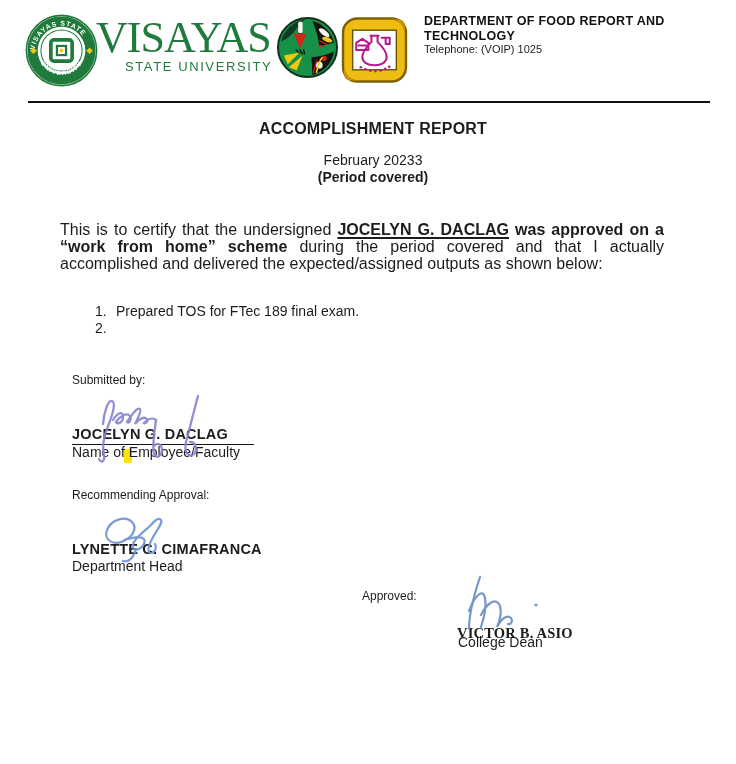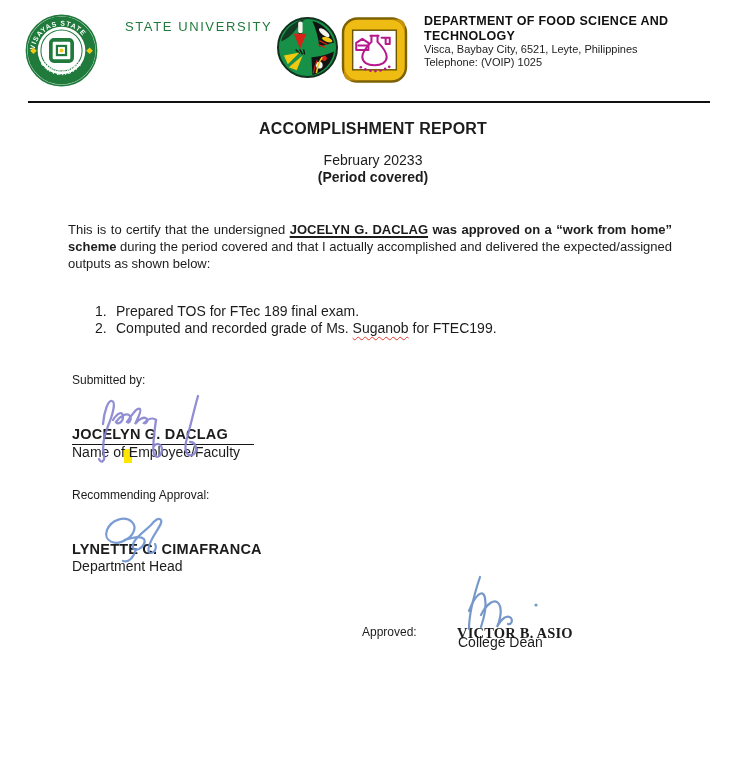--- a/index.html
+++ b/index.html
@@ -21,21 +21,21 @@
   .dept-line{font-size:11px;line-height:13.2px;color:#1c1c1c;}
   .dept-line:first-of-type{margin-top:3px;}
   .header-rule{left:28px;top:101px;width:682px;height:2px;background:#101010;}
 
   
   .doc-title{left:0;top:120px;width:746px;text-align:center;font-size:16px;font-weight:bold;letter-spacing:0.2px;}
   .period{left:0;top:152px;width:746px;text-align:center;font-size:14px;}
   .period-label{left:0;top:169px;width:746px;text-align:center;font-size:14px;font-weight:bold;}
 
   
-  .paragraph{left:68px;top:221px;width:604px;font-size:13px;line-height:17px;text-align:justify;}
+  .paragraph{left:60px;top:221px;width:604px;font-size:16px;line-height:17px;text-align:justify;}
   .name-inline{font-weight:bold;text-decoration:underline;text-decoration-thickness:1.5px;text-underline-offset:2px;}
   .b{font-weight:bold;}
   .list{left:95px;top:303px;width:560px;font-size:14px;line-height:17px;}
   .list-item{display:flex;}
   .list-num{width:21px;flex:none;}
   .misspelled{text-decoration:underline wavy #e03a2f;text-decoration-thickness:1px;text-underline-offset:3px;}
 
   
   .label{font-size:12px;}
   .submitted-label{left:72px;top:373px;}
@@ -44,21 +44,21 @@
   .sig-name{font-size:14.5px;font-weight:bold;letter-spacing:0.2px;}
   .sig-role{font-size:14px;z-index:2;}
   .role1{left:72px;top:444px;}
   .highlight-mark{left:124px;top:449px;width:8px;height:14px;background:#ffe600;z-index:1;}
 
   .recommending-label{left:72px;top:488px;}
   .sig2{left:95px;top:509px;z-index:3;}
   .name2{left:72px;top:541px;}
   .role2{left:72px;top:558px;}
 
-  .approved-label{left:362px;top:625px;}
+  .approved-label{left:362px;top:589px;}
   .sig3{left:452px;top:571px;z-index:3;}
   .name3{left:457px;top:625px;font-family:Liberation Serif, serif;}
   .role3{left:458px;top:634px;}
 </style>
 </head>
 <body>
 
 <div class="page">
 
   <svg class="abs seal" width="73" height="73" viewBox="0 0 72 72">
@@ -78,20 +78,21 @@
     <g>
       <rect x="25.5" y="25.5" width="21" height="21" rx="3" fill="none" stroke="#1f7a3c" stroke-width="3.6"></rect>
       <rect x="31.5" y="31.5" width="9" height="9" fill="none" stroke="#1f7a3c" stroke-width="2.2"></rect>
       <circle cx="36" cy="36" r="2" fill="#f2c811"></circle>
     </g>
     <rect x="6" y="34" width="4.6" height="4.6" fill="#f2c811" transform="rotate(45 8.3 36.3)"></rect>
     <rect x="61.4" y="34" width="4.6" height="4.6" fill="#f2c811" transform="rotate(45 63.7 36.3)"></rect>
   </svg>
 
   <div class="abs wordmark">
+    <div class="wm-name">VISAYAS</div>
     <div class="wm-sub">STATE UNIVERSITY</div>
   </div>
 
   <svg class="abs logo-ca" width="63" height="63" viewBox="0 0 64 64">
     <circle cx="32" cy="32" r="30" fill="#179147" stroke="#11301d" stroke-width="2"></circle>
     <path d="M30,3 C18,5 8,14 5,26 C10,24 16,20 20,14 C24,9 27,5 30,3 Z" fill="#123b23"></path>
     <path d="M26,6 L26,24 C26,27 23,27 23,24 L23,8 C23,5 25,4 26,6 Z" fill="#131313"></path>
     <rect x="22.5" y="5.5" width="4.5" height="12" rx="2" fill="#f5f5ee"></rect>
     <path d="M18,18 L31,18 L24.5,33 Z" fill="#d32417"></path>
     <path d="M20,34 L24,38 M24,34 L27,39 M28,34 L29,39" stroke="#131313" stroke-width="1.4"></path>
@@ -125,41 +126,39 @@
         <circle cx="24" cy="52" r="1.3"></circle>
       <circle cx="29" cy="53.4" r="1.3"></circle>
         <circle cx="34" cy="53.8" r="1.3"></circle>
       <circle cx="39" cy="53.2" r="1.3"></circle>
         <circle cx="43.5" cy="51.6" r="1.3"></circle>
       <circle cx="47.5" cy="49.6" r="1.3"></circle>
     </g>
   </svg>
 
   <div class="abs dept">
-    <div class="dept-title">DEPARTMENT OF FOOD SCIENCE AND TECHNOLOGY</div>
-    <div class="dept-line">Visca, Baybay City, 6521, Leyte, Philippines</div>
+    <div class="dept-title">DEPARTMENT OF FOOD REPORT AND TECHNOLOGY</div>
     <div class="dept-line">Telephone: (VOIP) 1025</div>
   </div>
 
   <div class="abs header-rule"></div>
 
   <div class="abs doc-title">ACCOMPLISHMENT REPORT</div>
   <div class="abs period">February 20233</div>
   <div class="abs period-label">(Period covered)</div>
 
   <div class="abs paragraph"><span>This is to certify that the undersigned </span><span class="name-inline">JOCELYN G. DACLAG</span><span class="b"> was approved on a “work from home” scheme</span><span> during the period covered and that I actually accomplished and delivered the expected/assigned outputs as shown below:</span></div>
 
   <div class="abs list">
     <div class="list-item">
       <span class="list-num">1.</span>
       <span>Prepared TOS for FTec 189 final exam.</span>
     </div>
     <div class="list-item">
       <span class="list-num">2.</span>
-      <span><span>Computed and recorded grade of Ms. </span><span class="misspelled">Suganob</span><span> for FTEC199.</span></span>
     </div>
   </div>
 
   <div class="abs label submitted-label">Submitted by:</div>
 
   <svg class="abs sig1" width="135" height="76" viewBox="0 0 135 76">
     <g fill="none" stroke="#8985d0" stroke-width="2.3" stroke-linecap="round" opacity="0.92">
       <path d="M23,32 C24,20 28,8 32,9 C36,10 33,22 28,34 C24,44 22,56 24,64 C25,69 21,72 19,67"></path>
       <path d="M33,28 C38,20 43,19 43,25 C43,30 38,33 36,30 C40,24 47,20 50,24 C52,27 49,32 47,30 C51,24 57,15 60,17 C62,19 57,28 55,32 C59,27 64,24 67,27 C68,29 66,32 64,31 C68,27 73,25 76,28"></path>
       <path d="M76,28 C74,42 72,56 74,62 C76,67 81,65 82,58 C82,52 77,50 74,54"></path>

